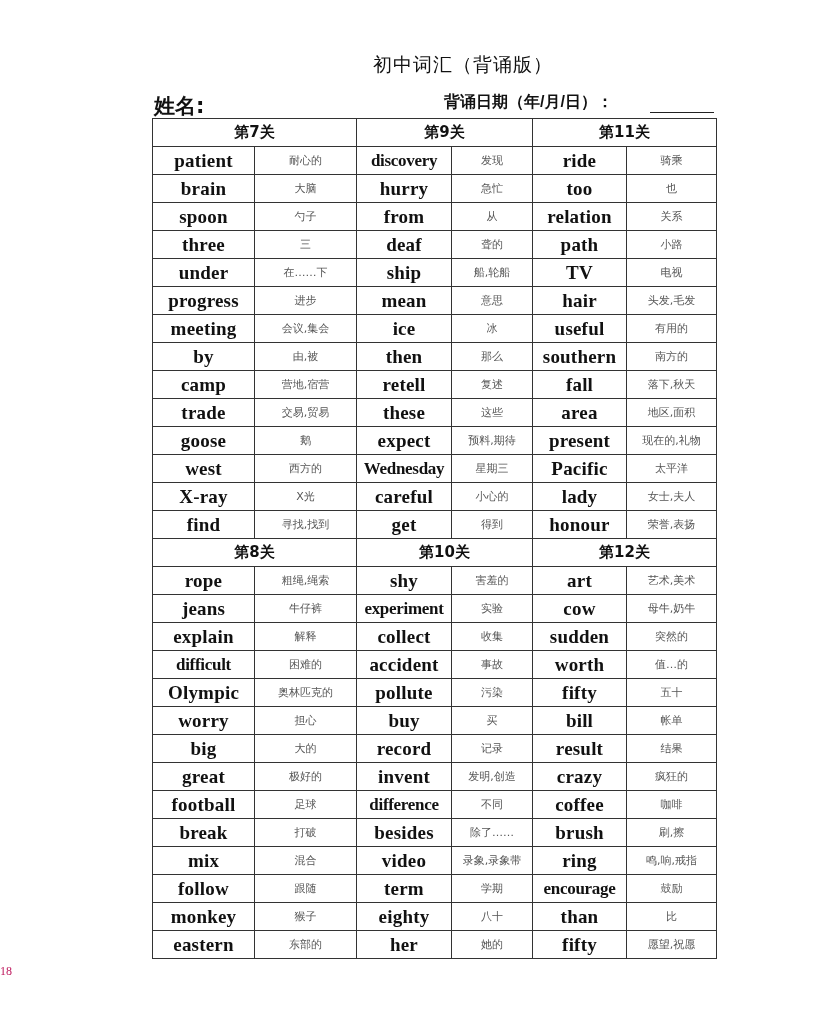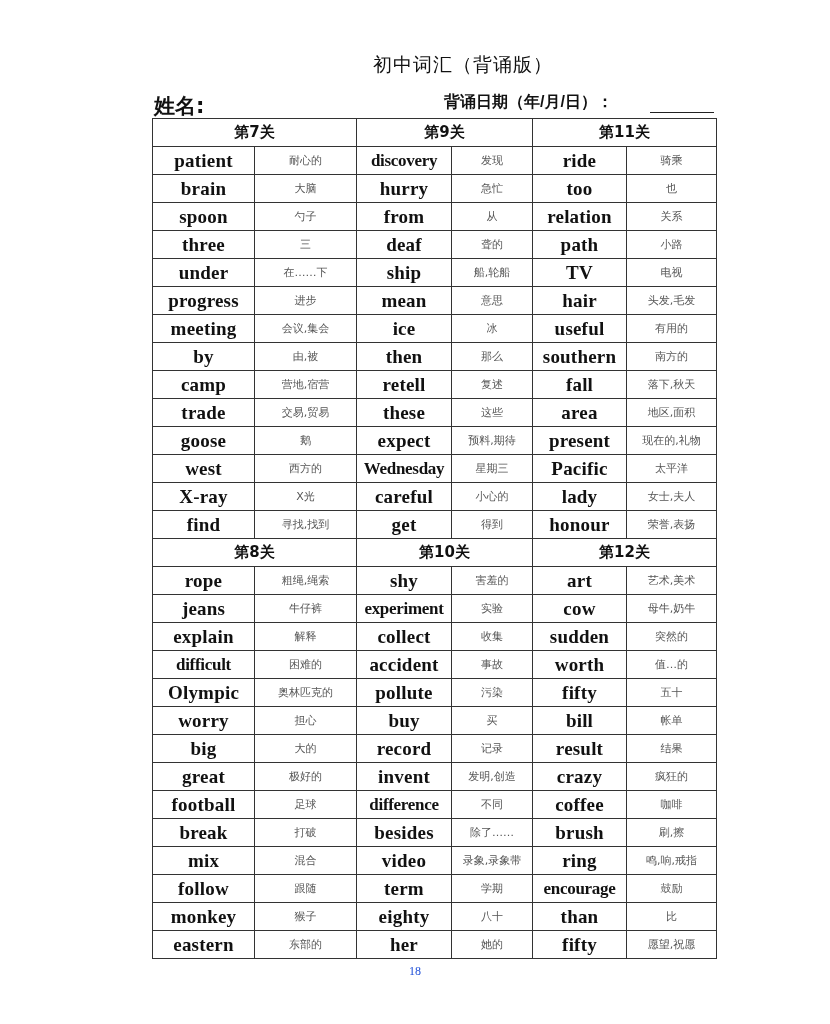--- a/index.html
+++ b/index.html
@@ -40,21 +40,21 @@
   }
   td.en {
     font-family: "Liberation Serif", serif; font-weight: bold; font-size: 19px; letter-spacing: 0.2px;
   }
   td.en.long { font-size: 17px; letter-spacing: -0.3px; }
   td.zh {
     font-family: "DejaVu Sans", sans-serif; font-size: 11px; color: #555;
   }
   .page-num {
     position: absolute; left: 0; width: 830px; top: 964px;
-    text-align: center; font-size: 12px; color: #1d4ed8; font-family: "Liberation Serif", serif;
+    font-size: 12px; color: #be185d; font-family: "Liberation Serif", serif;
   }
 </style>
 </head>
 <body>
 
 <div class="title">初中词汇（背诵版）</div>
 <div class="name-label">姓名:</div>
 <div class="date-label">背诵日期（年/月/日）：</div>
 <div class="date-blank"></div>
 

